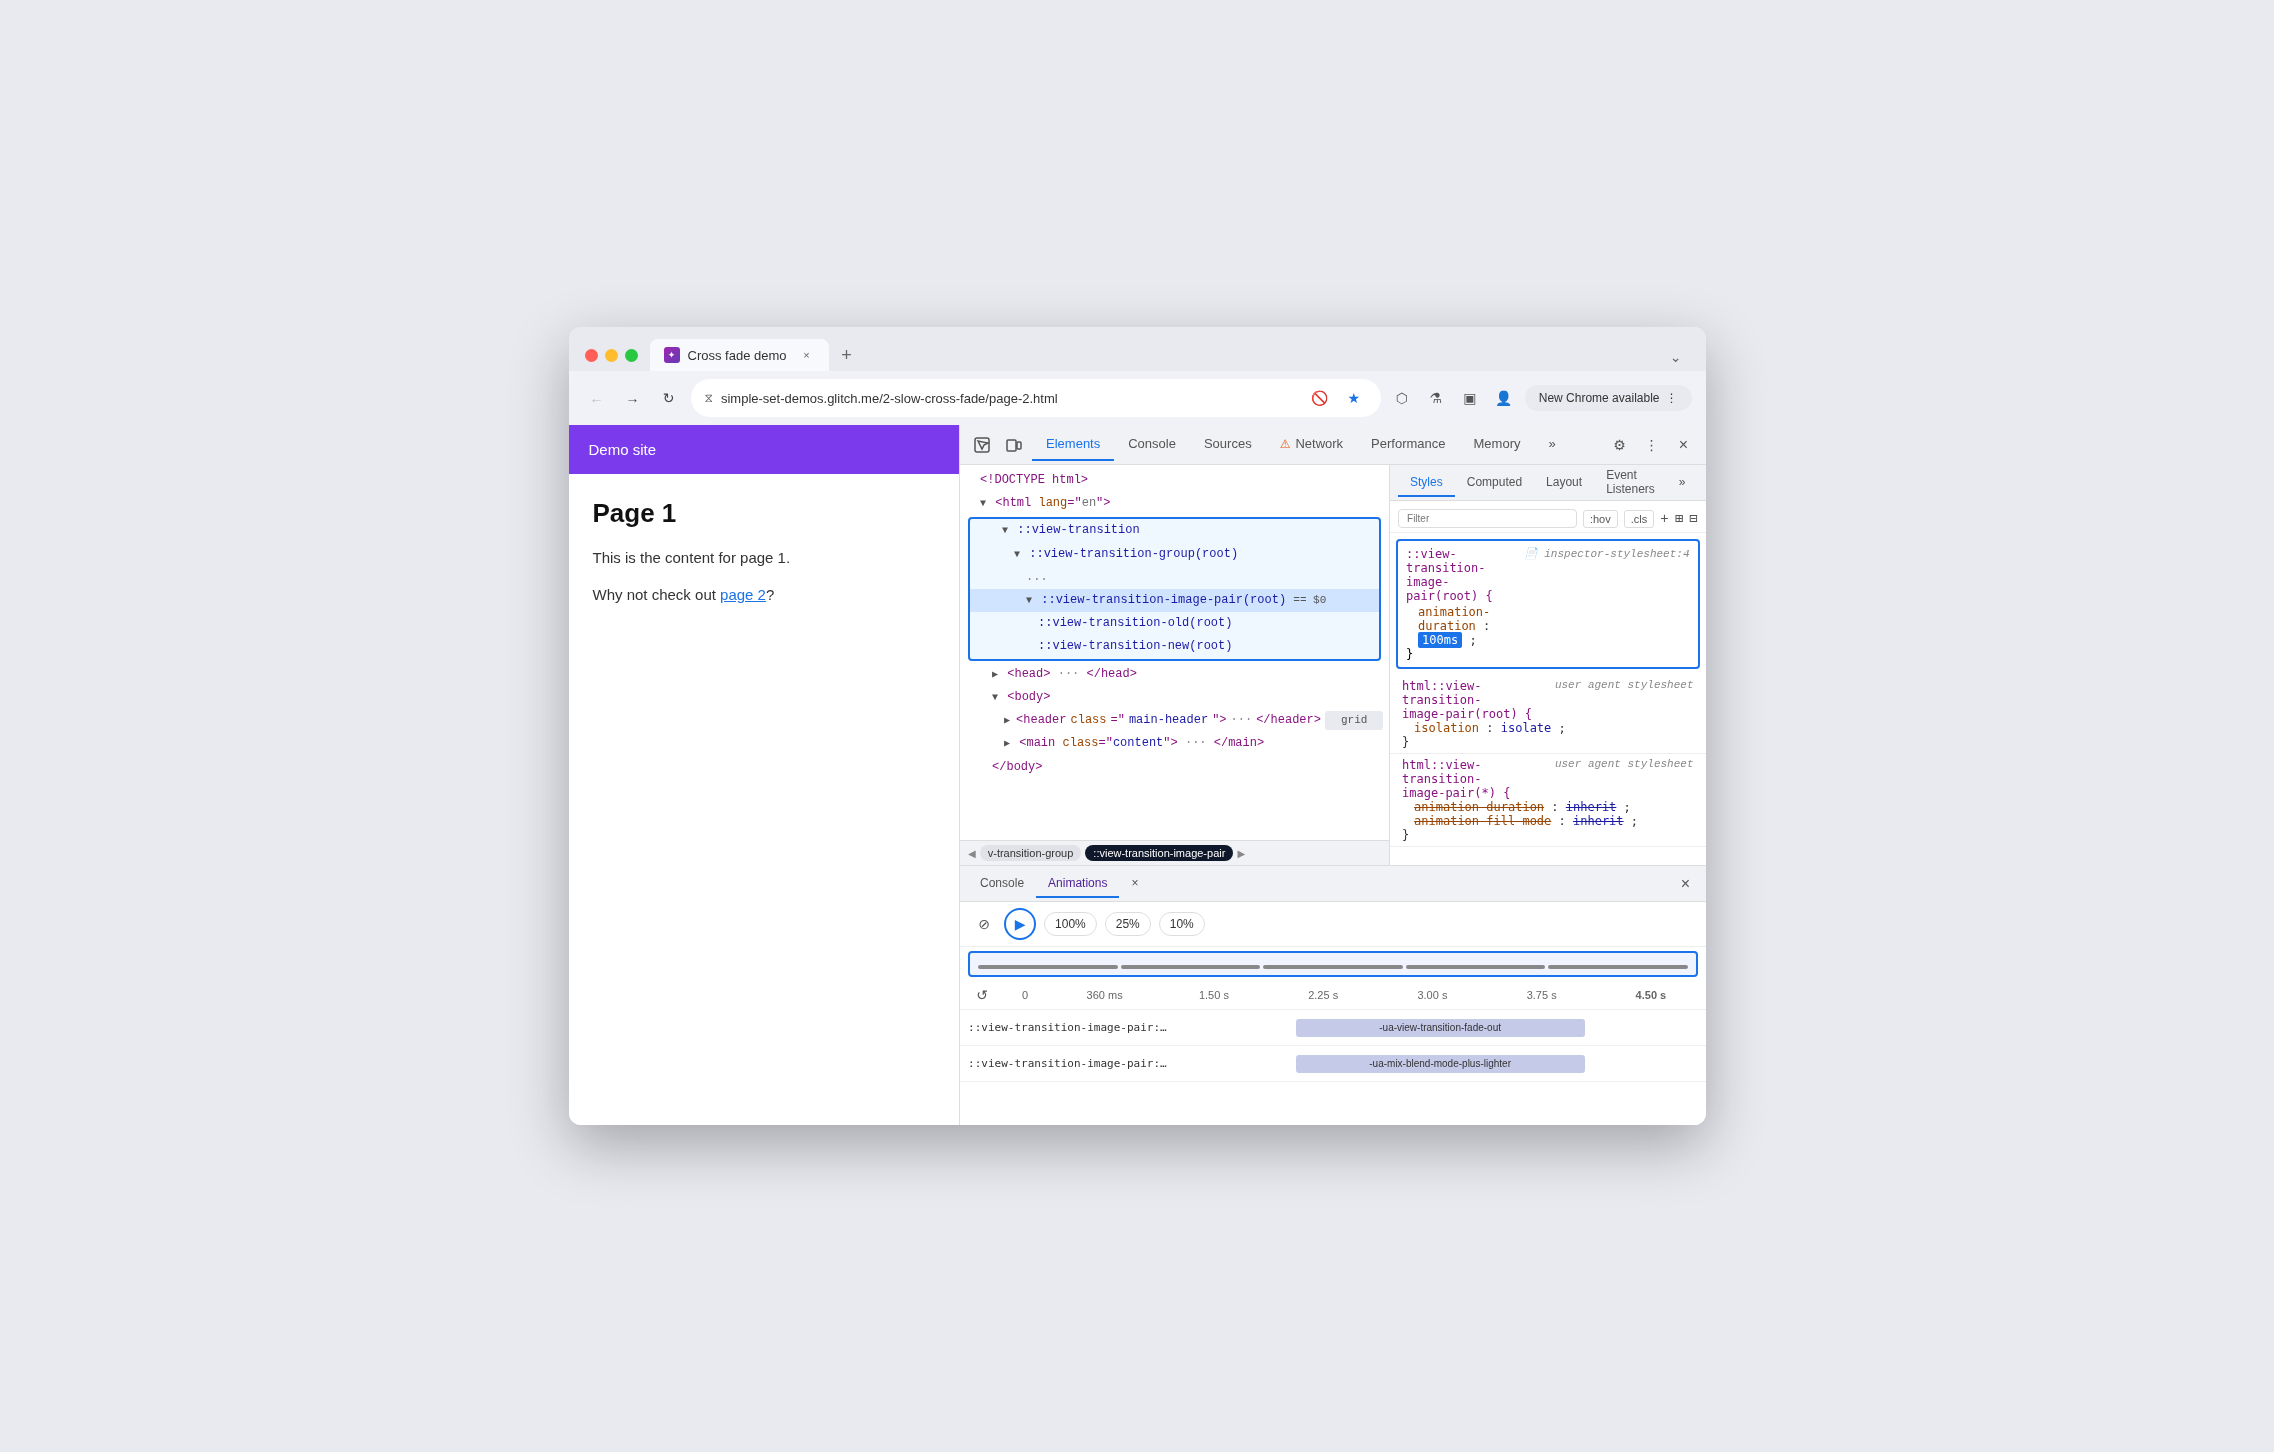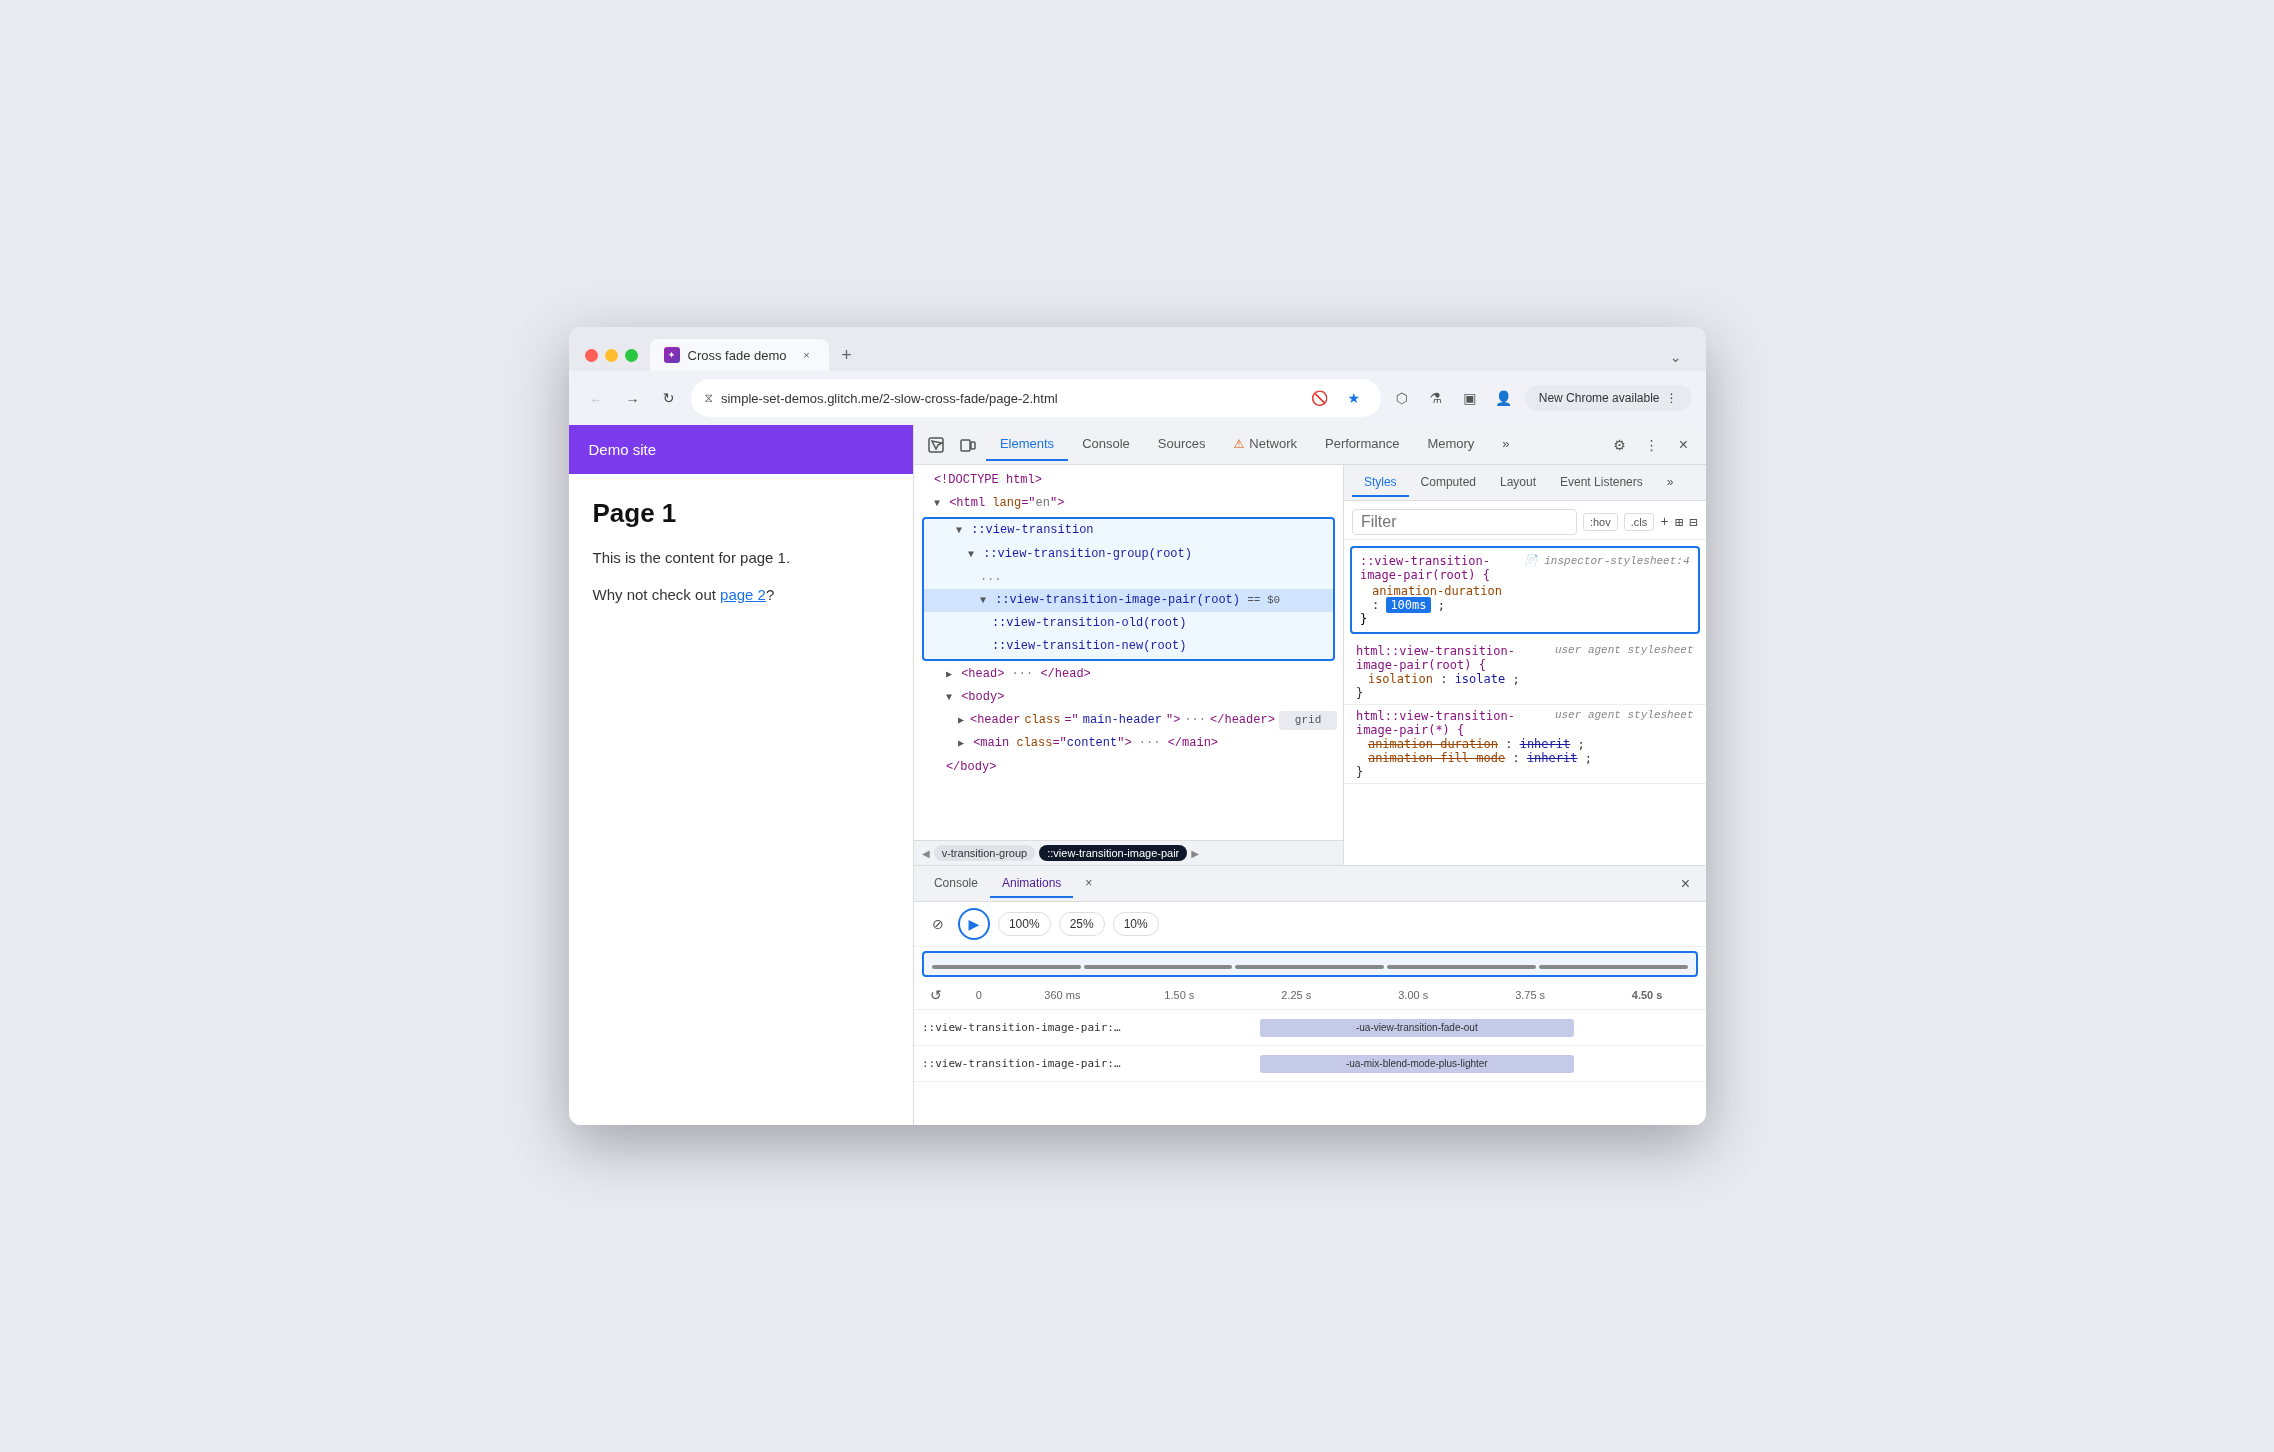--- a/index.html
+++ b/index.html
@@ -318,21 +318,21 @@
     .styles-filter-bar {
       display: flex; align-items: center; gap: 6px;
       padding: 4px 8px;
       border-bottom: 1px solid #eee;
     }
     .styles-filter-input {
       flex: 1;
       border: 1px solid #ddd;
       border-radius: 4px;
       padding: 3px 8px;
-      font-size: 16px;
+      font-size: 10px;
       outline: none;
     }
     .styles-pseudo-btn {
       font-size: 11px;
       color: #555;
       padding: 2px 6px;
       border: 1px solid #ddd;
       border-radius: 3px;
       cursor: pointer;
       background: white;

